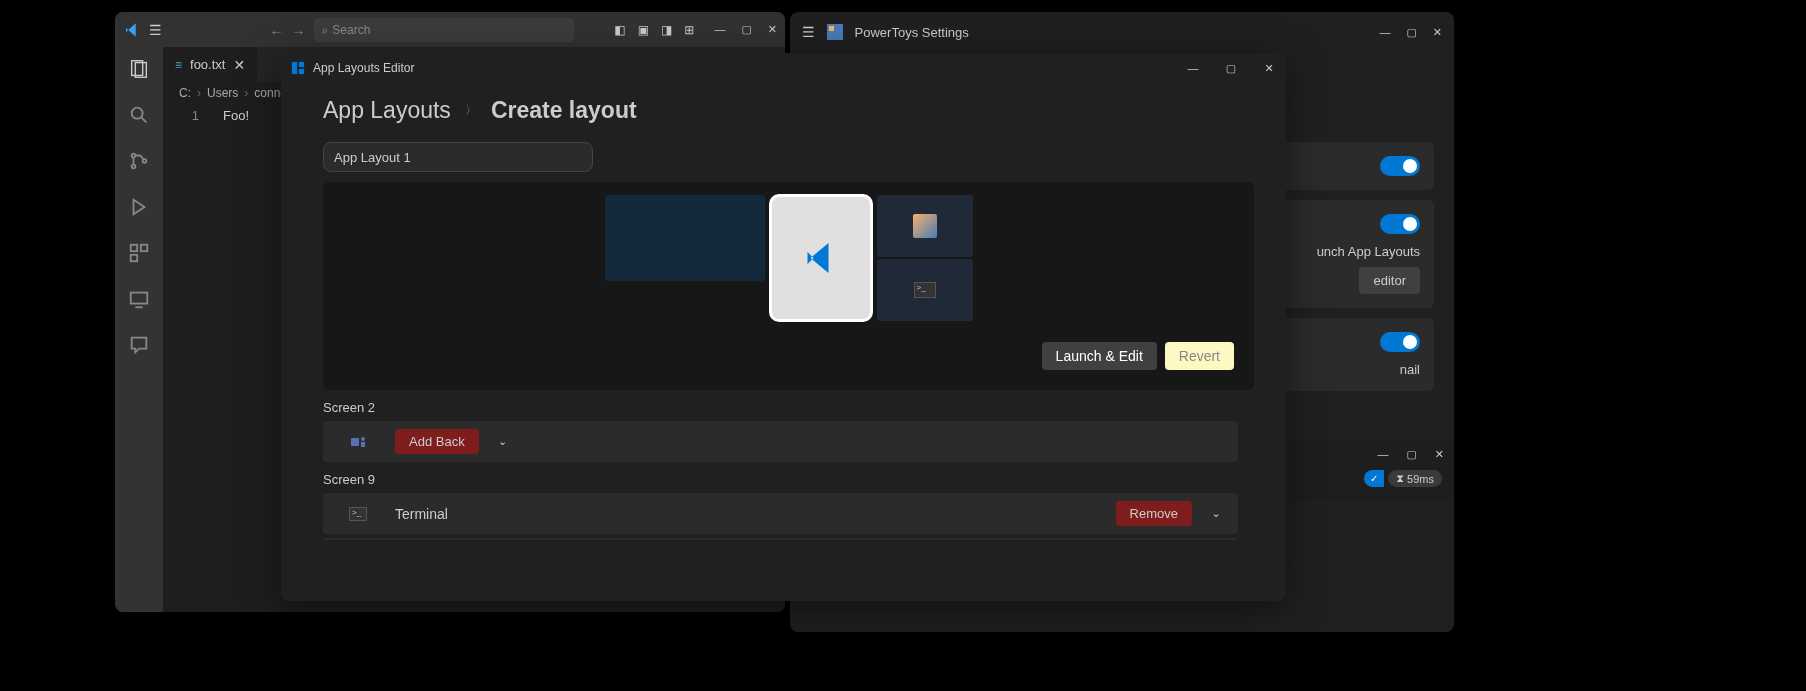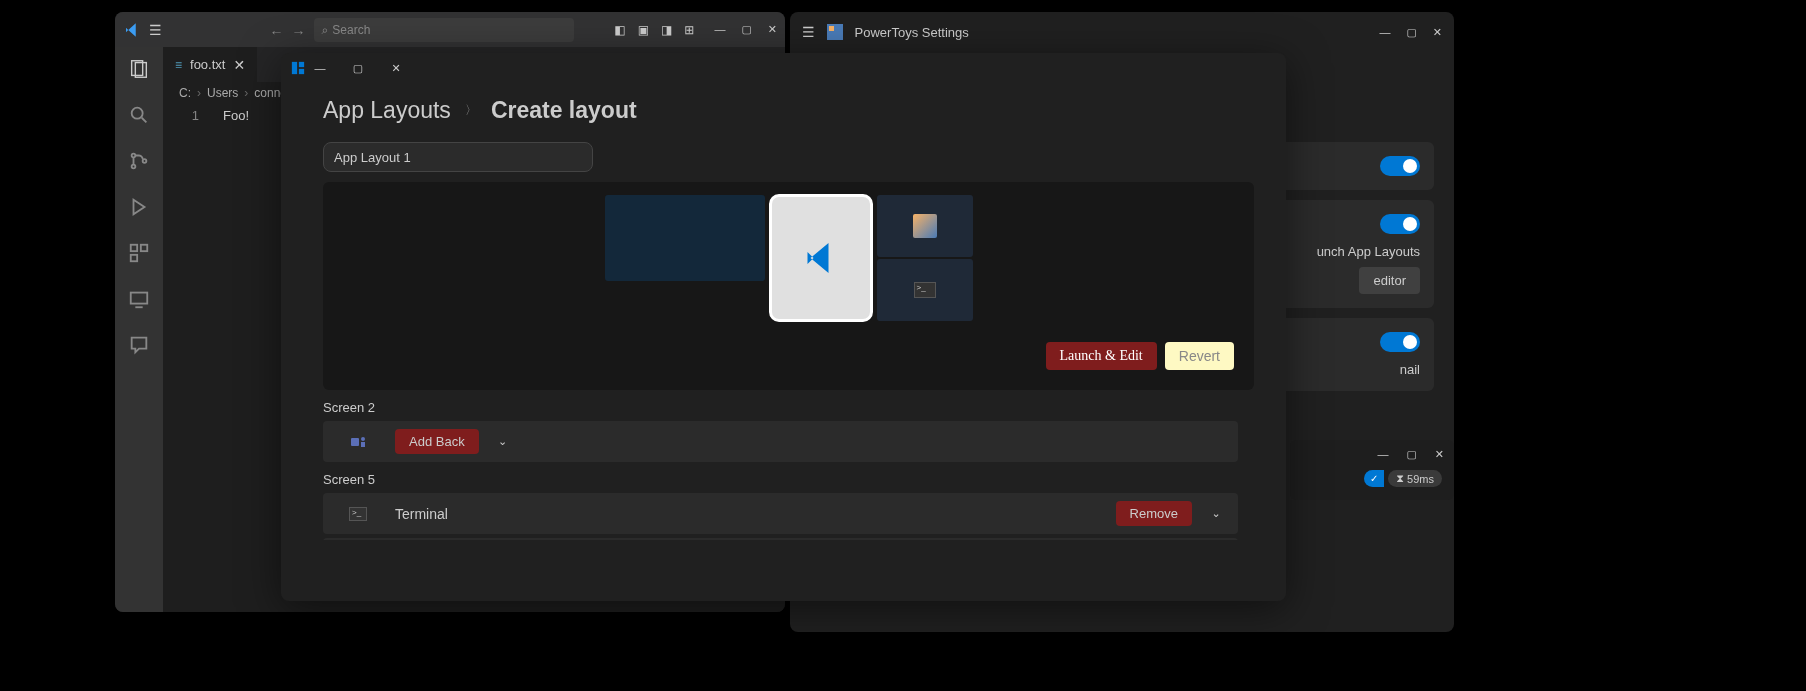--- a/index.html
+++ b/index.html
@@ -62,21 +62,21 @@
 .screen-left { width: 160px; height: 86px; background: #13283a; border-radius: 3px; position: relative; margin-top:-40px; }
 .screen-main { width: 104px; height: 128px; background: #e0e0e0; border: 3px solid #fff; border-radius: 10px; display: flex; align-items: center; justify-content: center; font-size: 32px; color: #0078d4; }
 .screen-right { width: 96px; display: flex; flex-direction: column; gap: 2px; }
 .screen-right-top { height: 62px; background: #1f2937; border-radius: 3px; display: flex; align-items: center; justify-content: center; }
 .screen-right-bot { height: 62px; background: #1f2937; border-radius: 3px; display: flex; align-items: center; justify-content: center; }
 .mini-icon-pt { background: linear-gradient(135deg,#f7b267,#4a7bb7); width:24px;height:24px;border-radius:2px;}
 .mini-icon-term { width:22px; height:16px; background:#333; border:1px solid #555; font-size:8px; color:#ccc; padding-left:2px; }
 
 .preview-actions { display: flex; justify-content: flex-end; gap: 8px; padding: 10px 12px 12px 12px; }
 .btn { padding: 6px 14px; border-radius: 4px; font-size: 14px; cursor: pointer; }
-.btn-primary { background: #7f1d1d; color: #fff; font-family: Liberation Serif, serif; }
+.btn-primary { background: #404040; color: #fff; }
 .btn-secondary { background: #fef9c3; color: #888; }
 
 .section-label { font-size: 13px; color: #ccc; margin: 10px 0 6px 0; }
 .app-list { max-height: 150px; overflow-y:auto; padding-right: 16px;}
 .app-row { display: flex; align-items: center; gap: 12px; background: #2b2b2b; border-radius: 4px; padding: 8px 10px; margin-bottom: 4px; }
 .app-icon-cell { width: 50px; display: flex; justify-content: center; }
 .app-name { flex: 1; color: #ccc; font-size: 14px; }
 .app-action { background: #7f1d1d; border-radius: 4px; padding: 5px 14px; color: #ccc; font-size: 13px; cursor: pointer; }
 .app-expand { width: 24px; text-align: center; color: #ccc; cursor: pointer; font-size: 11px; }
 
@@ -230,20 +230,21 @@
 
 <div class="editor-window">
   <div class="ed-titlebar">
     <span class="ed-icon">
       <svg viewBox="0 0 16 16" width="14" height="14" fill="#0078d4">
           <rect x="1" y="1" width="6" height="14"></rect>
           <rect x="9" y="1" width="6" height="6"></rect>
           <rect x="9" y="9" width="6" height="6"></rect>
         </svg>
     </span>
+    <span class="ed-title">App Layouts Editor</span>
     <div class="ed-controls">
       <span class="ed-ctrl">—</span>
       <span class="ed-ctrl">▢</span>
       <span class="ed-ctrl">✕</span>
     </div>
   </div>
   <div class="ed-body">
     <div class="ed-breadcrumb">
       <span class="ed-bc-parent">App Layouts</span>
       <span class="ed-bc-sep">〉</span>
@@ -280,21 +281,21 @@
         <div class="app-icon-cell">
             <svg viewBox="0 0 16 16" width="16" height="16" fill="#5b6fb7">
               <rect x="1" y="4" width="8" height="8" rx="1"></rect>
               <circle cx="13" cy="5" r="2"></circle>
               <rect x="11" y="8" width="4" height="5"></rect>
             </svg>
           </div>
         <div class="app-action">Add Back</div>
         <div class="app-expand">⌄</div>
       </div>
-      <div class="section-label">Screen 5</div>
+      <div class="section-label">Screen 9</div>
       <div class="app-row">
         <div class="app-icon-cell">
             <div class="mini-icon-term" style="width:18px;height:14px;font-size:8px;">&gt;_</div>
           </div>
         <div class="app-name">Terminal</div>
         <div class="app-action">Remove</div>
         <div class="app-expand">⌄</div>
       </div>
       <div class="app-row">
         

